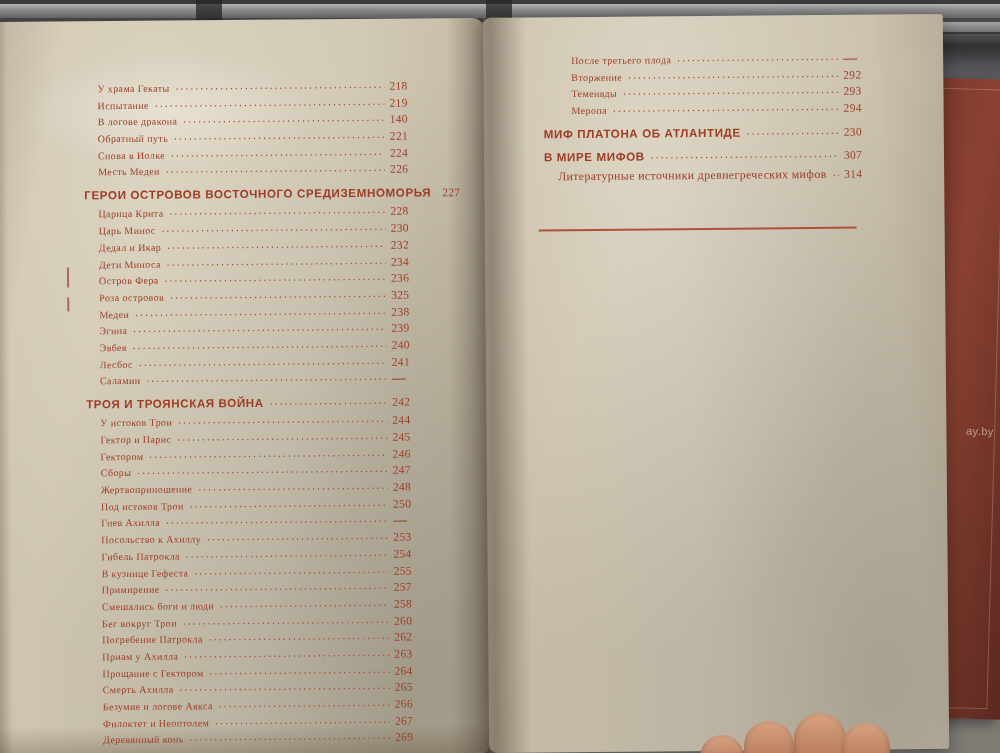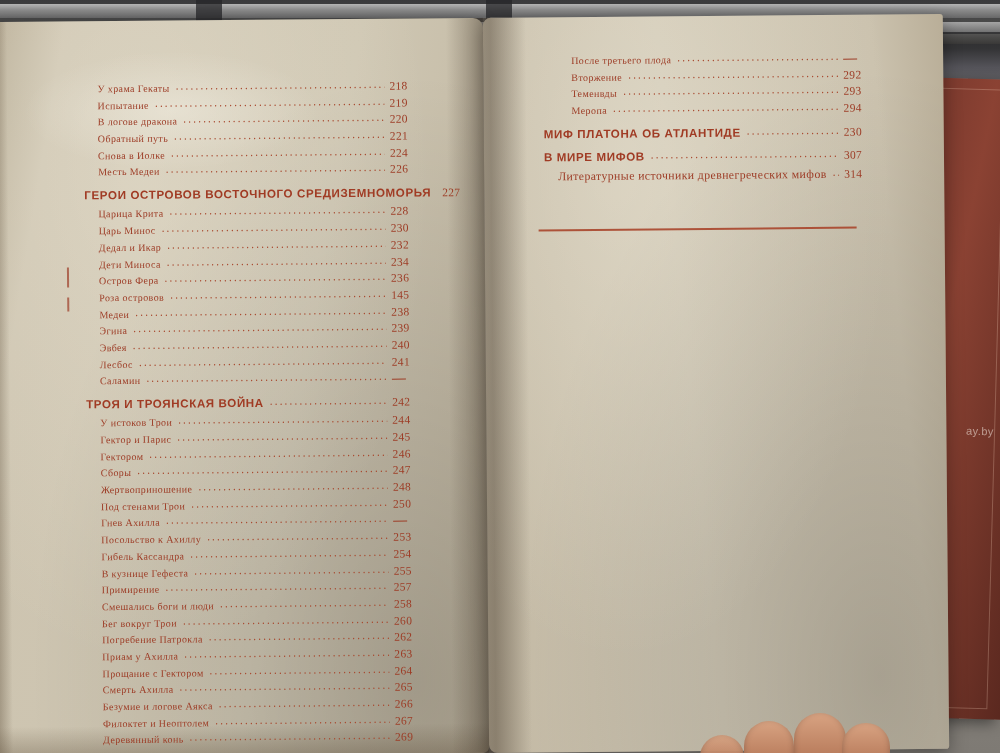--- a/index.html
+++ b/index.html
@@ -272,21 +272,21 @@
           <span class="page-no">218</span>
         </div>
         <div class="row lvl-sub">
           <span class="label">Испытание</span>
           <span class="dots">............................................................</span>
           <span class="page-no">219</span>
         </div>
         <div class="row lvl-sub">
           <span class="label">В логове дракона</span>
           <span class="dots">............................................................</span>
-          <span class="page-no">220</span>
+          <span class="page-no">140</span>
         </div>
         <div class="row lvl-sub">
           <span class="label">Обратный путь</span>
           <span class="dots">............................................................</span>
           <span class="page-no">221</span>
         </div>
         <div class="row lvl-sub">
           <span class="label">Снова в Иолке</span>
           <span class="dots">............................................................</span>
           <span class="page-no">224</span>
@@ -322,21 +322,21 @@
           <span class="page-no">234</span>
         </div>
         <div class="row lvl-sub">
           <span class="label">Остров Фера</span>
           <span class="dots">............................................................</span>
           <span class="page-no">236</span>
         </div>
         <div class="row lvl-sub">
           <span class="label">Роза островов</span>
           <span class="dots">............................................................</span>
-          <span class="page-no">145</span>
+          <span class="page-no">325</span>
         </div>
         <div class="row lvl-sub">
           <span class="label">Медеи</span>
           <span class="dots">............................................................</span>
           <span class="page-no">238</span>
         </div>
         <div class="row lvl-sub">
           <span class="label">Эгина</span>
           <span class="dots">............................................................</span>
           <span class="page-no">239</span>
@@ -380,36 +380,36 @@
           <span class="label">Сборы</span>
           <span class="dots">............................................................</span>
           <span class="page-no">247</span>
         </div>
         <div class="row lvl-sub">
           <span class="label">Жертвоприношение</span>
           <span class="dots">............................................................</span>
           <span class="page-no">248</span>
         </div>
         <div class="row lvl-sub">
-          <span class="label">Под стенами Трои</span>
+          <span class="label">Под истоков Трои</span>
           <span class="dots">............................................................</span>
           <span class="page-no">250</span>
         </div>
         <div class="row lvl-sub">
           <span class="label">Гнев Ахилла</span>
           <span class="dots">............................................................</span>
           <span class="page-no"><span style="display: inline-block; width: 14px; height: 1px; background: rgb(157, 60, 38); vertical-align: middle;"></span></span>
         </div>
         <div class="row lvl-sub">
           <span class="label">Посольство к Ахиллу</span>
           <span class="dots">............................................................</span>
           <span class="page-no">253</span>
         </div>
         <div class="row lvl-sub">
-          <span class="label">Гибель Кассандра</span>
+          <span class="label">Гибель Патрокла</span>
           <span class="dots">............................................................</span>
           <span class="page-no">254</span>
         </div>
         <div class="row lvl-sub">
           <span class="label">В кузнице Гефеста</span>
           <span class="dots">............................................................</span>
           <span class="page-no">255</span>
         </div>
         <div class="row lvl-sub">
           <span class="label">Примирение</span>

